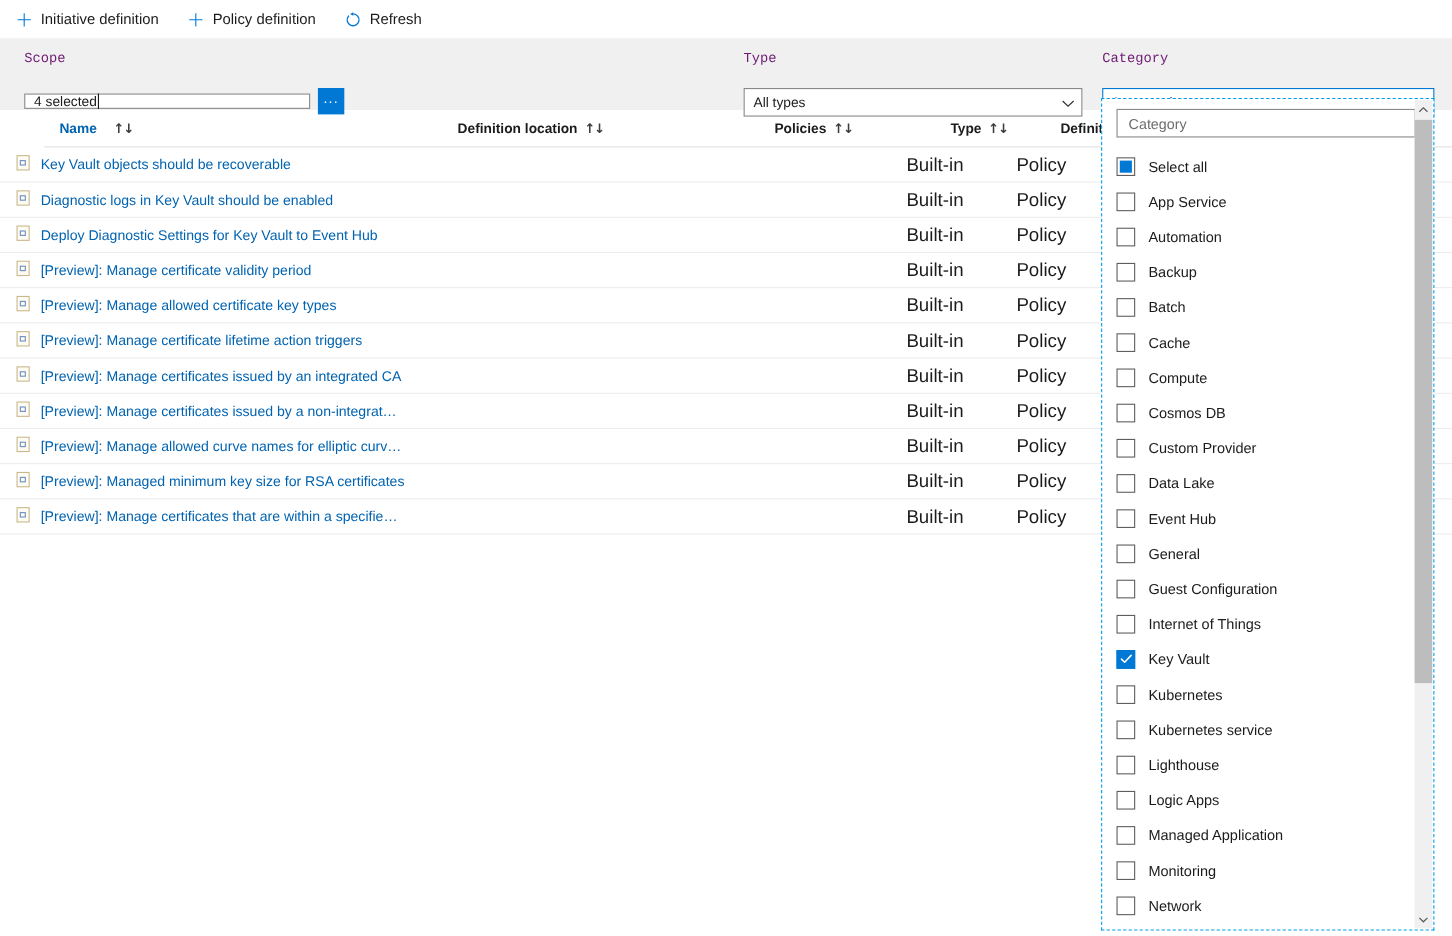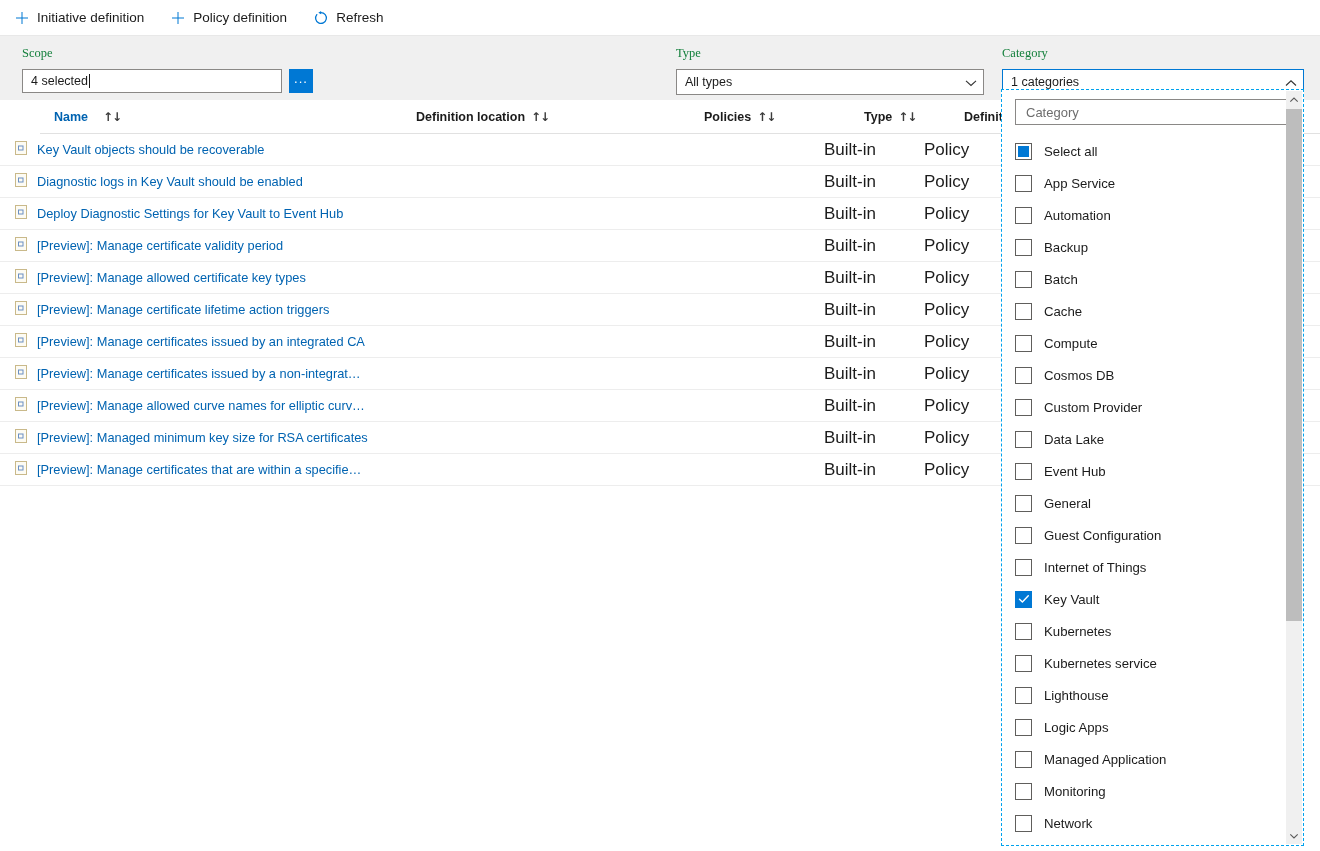--- a/index.html
+++ b/index.html
@@ -34,25 +34,25 @@
   .cmd-ico { width: 16px; height: 16px; display:inline-block; position: relative; flex: 0 0 16px; }
   .cmd-ico svg { display:block; }
 
   
   .filterbar {
     position: absolute; top: 36px; left: 0; width: 1320px; height: 64px;
     background: #f0f0f0;
   }
   .field { position: absolute; }
   .field-label {
-    font-size: 12.5px; color: #15803d; margin-bottom: 8px; display: block;
-    font-family: Liberation Serif, serif;
+    font-size: 12.5px; color: #701a75; margin-bottom: 20px; display: block;
+    font-family: Liberation Mono, monospace;
   }
   .tbox {
-    height: 24px; background: #fff; border: 1px solid #8a8886;
+    height: 14px; background: #fff; border: 1px solid #8a8886;
     display: flex; align-items: center; padding: 0 8px;
     font-size: 12.5px; color: #1b1b1b; position: relative;
   }
   .tbox .caret {
     position: absolute; right: 7px; top: 50%; transform: translateY(-50%);
     width: 12px; height: 12px; color: #333;
   }
   .tbox.open { border-color: #0078d4; }
   .ellipsis-btn {
     width: 24px; height: 24px; background: #0078d4; border: none; color: #fff;

